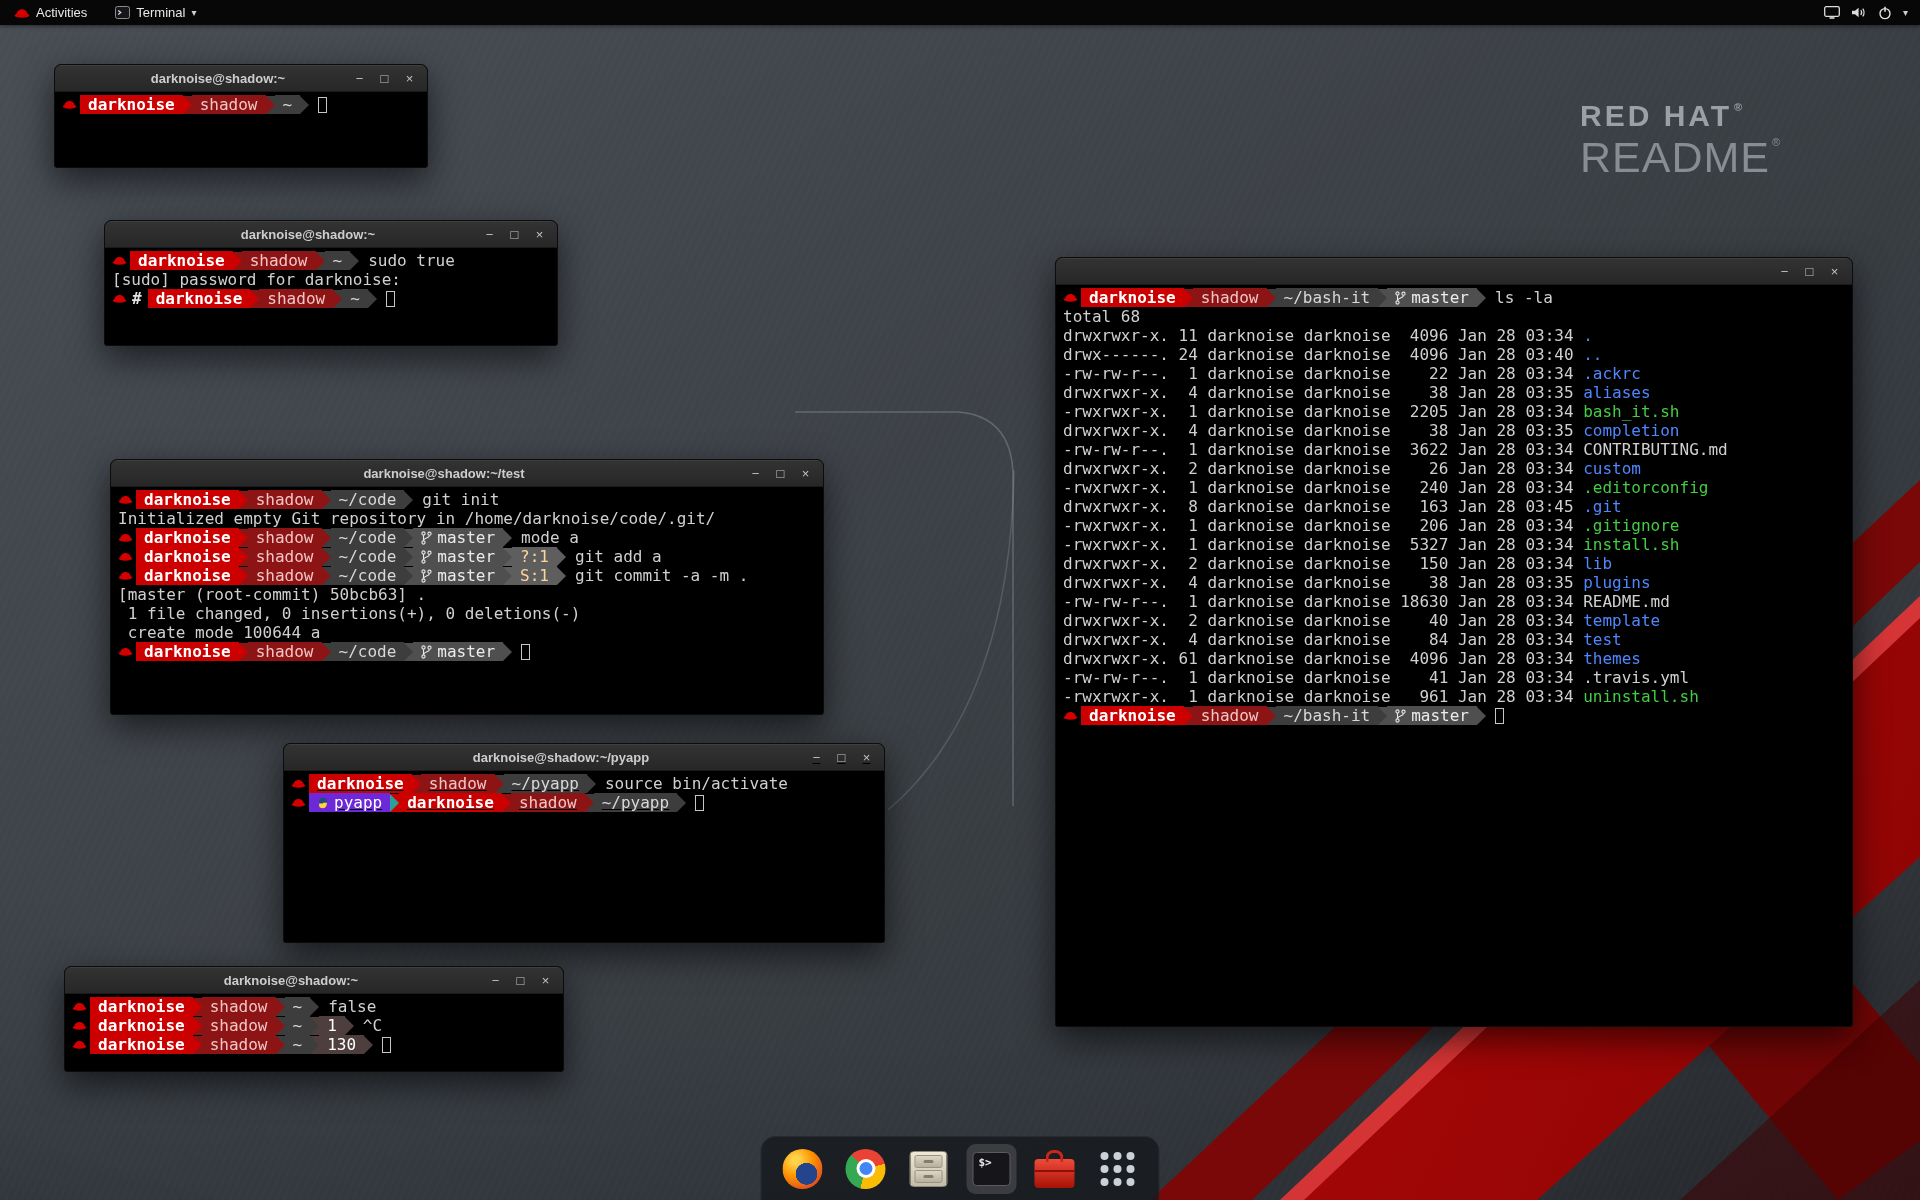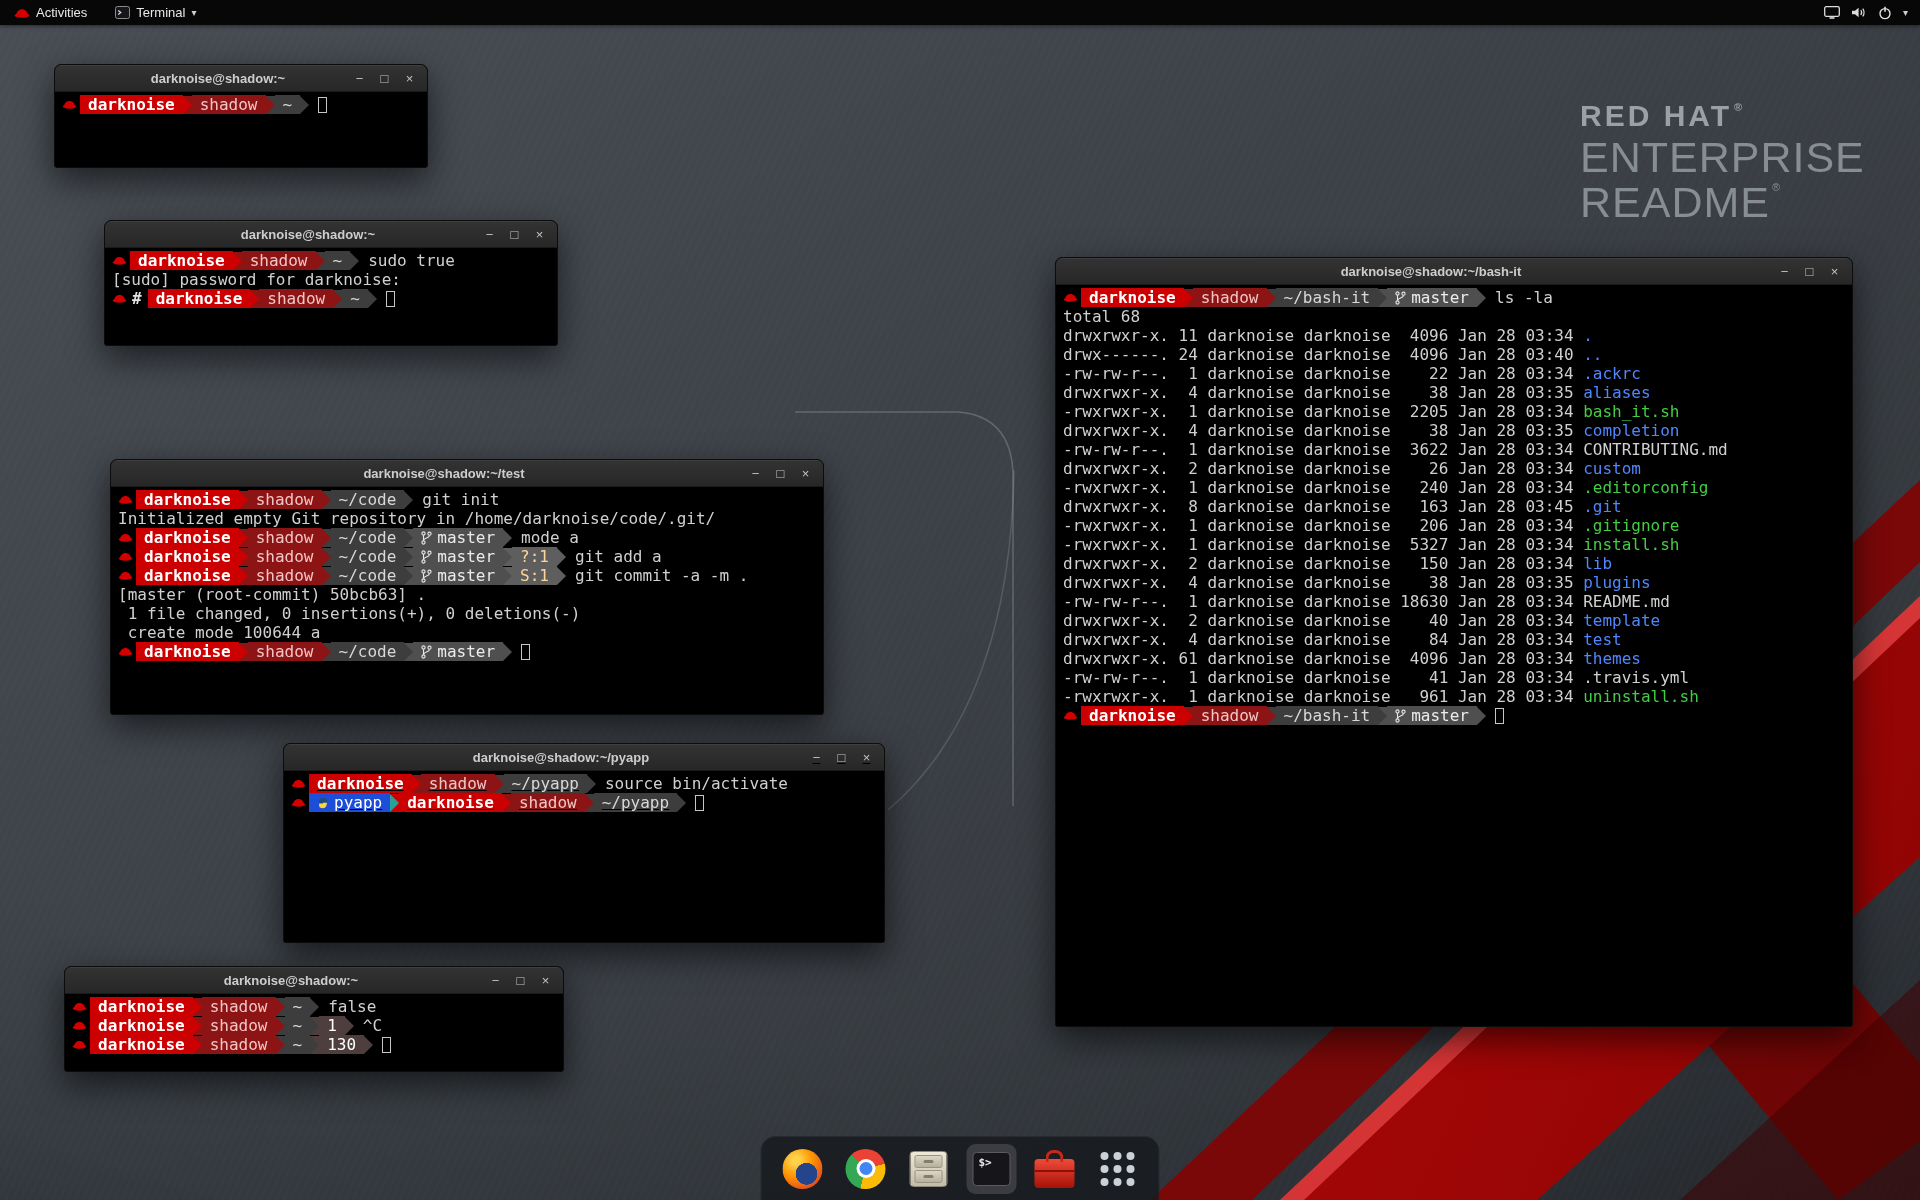--- a/index.html
+++ b/index.html
@@ -95,21 +95,20 @@
     <div class="band band-bright"></div>
     <div class="band band-corner"></div>
   </div>
   <svg class="circuit" width="1920" height="1200">
     <path d="M795 412 H958 q52 4 55 60 V806" stroke="rgba(195,200,210,0.28)" stroke-width="1.5" fill="none"></path>
     <path d="M888 810 Q1010 706 1014 470" stroke="rgba(195,200,210,0.2)" stroke-width="1.5" fill="none"></path>
   </svg>
 
   <div class="brand">
     <div class="brand-redhat"><span>RED HAT</span><sup>®</sup></div>
-    <div class="brand-line">ENTERPRISE</div>
     <div class="brand-line"><span>README</span><sup>®</sup></div>
   </div>
 
   <div id="windows">
       <div class="term-window" style="left: 54px; top: 64px; width: 374px; height: 104px; z-index: 5;">
         <div class="titlebar">
           <div class="title">darknoise@shadow:~</div>
           <div class="controls">
             <div class="wbtn">−</div>
             <div class="wbtn">□</div>
@@ -192,21 +191,21 @@
             <div class="wbtn">□</div>
             <div class="wbtn">×</div>
           </div>
         </div>
         <div class="term-body"><div class="tline"><span class="hat"><svg width="15" height="13" viewBox="0 0 15 13">
                 <path d="M2.2 8.2c0-3 2.4-5.2 5.3-5.2s5.3 2.2 5.3 5.2z" fill="#d40000"></path>
                 <ellipse cx="7.5" cy="8.6" rx="6.8" ry="2.1" fill="#d40000"></ellipse>
               </svg></span><span class="seg" style="background: rgb(204, 0, 0); color: rgb(255, 255, 255); font-weight: bold;">darknoise</span><span class="sep" style="border-left-color: rgb(204, 0, 0); background: rgb(140, 20, 20);"></span><span class="seg" style="background: rgb(140, 20, 20); color: rgb(242, 198, 198);">shadow</span><span class="sep" style="border-left-color: rgb(140, 20, 20); background: rgb(61, 61, 61);"></span><span class="seg" style="background: rgb(61, 61, 61); color: rgb(216, 216, 216);">~/pyapp</span><span class="sep" style="border-left-color: rgb(61, 61, 61); background: transparent;"></span><span class="cmd">source bin/activate</span></div><div class="tline"><span class="hat"><svg width="15" height="13" viewBox="0 0 15 13">
                 <path d="M2.2 8.2c0-3 2.4-5.2 5.3-5.2s5.3 2.2 5.3 5.2z" fill="#d40000"></path>
                 <ellipse cx="7.5" cy="8.6" rx="6.8" ry="2.1" fill="#d40000"></ellipse>
-              </svg></span><span class="seg" style="background: #1d4ed8; color: rgb(255, 255, 255);"><span class="seg-icon"><svg width="12" height="12" viewBox="0 0 12 12">
+              </svg></span><span class="seg" style="background: #6d28d9; color: rgb(255, 255, 255);"><span class="seg-icon"><svg width="12" height="12" viewBox="0 0 12 12">
                   <path d="M6 0.8c2.9 0 3.9 1 3.9 2.9v1.8H6v0.7H2.1c0-2.9 1-5.4 3.9-5.4z" fill="#1f4e79"></path>
                   <path d="M6 11.2c-2.9 0-3.9-1-3.9-2.9V6.5H6v-0.7h3.9c0 2.9-1 5.4-3.9 5.4z" fill="#ffd43b"></path>
                 </svg></span>pyapp</span><span class="sep" style="border-left-color: rgb(42, 161, 152); background: rgb(204, 0, 0);"></span><span class="seg" style="background: rgb(204, 0, 0); color: rgb(255, 255, 255); font-weight: bold;">darknoise</span><span class="sep" style="border-left-color: rgb(204, 0, 0); background: rgb(140, 20, 20);"></span><span class="seg" style="background: rgb(140, 20, 20); color: rgb(242, 198, 198);">shadow</span><span class="sep" style="border-left-color: rgb(140, 20, 20); background: rgb(61, 61, 61);"></span><span class="seg" style="background: rgb(61, 61, 61); color: rgb(216, 216, 216);">~/pyapp</span><span class="sep" style="border-left-color: rgb(61, 61, 61); background: transparent;"></span><span class="cursor"></span></div></div>
       </div>
       <div class="term-window" style="left: 64px; top: 966px; width: 500px; height: 106px; z-index: 9;">
         <div class="titlebar">
           <div class="title">darknoise@shadow:~</div>
           <div class="controls">
             <div class="wbtn">−</div>
             <div class="wbtn">□</div>
@@ -219,21 +218,20 @@
               </svg></span><span class="seg" style="background: rgb(204, 0, 0); color: rgb(255, 255, 255); font-weight: bold;">darknoise</span><span class="sep" style="border-left-color: rgb(204, 0, 0); background: rgb(140, 20, 20);"></span><span class="seg" style="background: rgb(140, 20, 20); color: rgb(242, 198, 198);">shadow</span><span class="sep" style="border-left-color: rgb(140, 20, 20); background: rgb(61, 61, 61);"></span><span class="seg" style="background: rgb(61, 61, 61); color: rgb(216, 216, 216);">~</span><span class="sep" style="border-left-color: rgb(61, 61, 61); background: transparent;"></span><span class="cmd">false</span></div><div class="tline"><span class="hat"><svg width="15" height="13" viewBox="0 0 15 13">
                 <path d="M2.2 8.2c0-3 2.4-5.2 5.3-5.2s5.3 2.2 5.3 5.2z" fill="#d40000"></path>
                 <ellipse cx="7.5" cy="8.6" rx="6.8" ry="2.1" fill="#d40000"></ellipse>
               </svg></span><span class="seg" style="background: rgb(204, 0, 0); color: rgb(255, 255, 255); font-weight: bold;">darknoise</span><span class="sep" style="border-left-color: rgb(204, 0, 0); background: rgb(140, 20, 20);"></span><span class="seg" style="background: rgb(140, 20, 20); color: rgb(242, 198, 198);">shadow</span><span class="sep" style="border-left-color: rgb(140, 20, 20); background: rgb(61, 61, 61);"></span><span class="seg" style="background: rgb(61, 61, 61); color: rgb(216, 216, 216);">~</span><span class="sep" style="border-left-color: rgb(61, 61, 61); background: rgb(78, 62, 62);"></span><span class="seg" style="background: rgb(78, 62, 62); color: rgb(255, 255, 255);">1</span><span class="sep" style="border-left-color: rgb(78, 62, 62); background: transparent;"></span><span class="cmd">^C</span></div><div class="tline"><span class="hat"><svg width="15" height="13" viewBox="0 0 15 13">
                 <path d="M2.2 8.2c0-3 2.4-5.2 5.3-5.2s5.3 2.2 5.3 5.2z" fill="#d40000"></path>
                 <ellipse cx="7.5" cy="8.6" rx="6.8" ry="2.1" fill="#d40000"></ellipse>
               </svg></span><span class="seg" style="background: rgb(204, 0, 0); color: rgb(255, 255, 255); font-weight: bold;">darknoise</span><span class="sep" style="border-left-color: rgb(204, 0, 0); background: rgb(140, 20, 20);"></span><span class="seg" style="background: rgb(140, 20, 20); color: rgb(242, 198, 198);">shadow</span><span class="sep" style="border-left-color: rgb(140, 20, 20); background: rgb(61, 61, 61);"></span><span class="seg" style="background: rgb(61, 61, 61); color: rgb(216, 216, 216);">~</span><span class="sep" style="border-left-color: rgb(61, 61, 61); background: rgb(78, 62, 62);"></span><span class="seg" style="background: rgb(78, 62, 62); color: rgb(255, 255, 255);">130</span><span class="sep" style="border-left-color: rgb(78, 62, 62); background: transparent;"></span><span class="cursor"></span></div></div>
       </div>
       <div class="term-window" style="left: 1055px; top: 257px; width: 798px; height: 770px; z-index: 10;">
         <div class="titlebar">
-          <div class="title">darknoise@shadow:~/bash-it</div>
           <div class="controls">
             <div class="wbtn">−</div>
             <div class="wbtn">□</div>
             <div class="wbtn">×</div>
           </div>
         </div>
         <div class="term-body"><div class="tline"><span class="hat"><svg width="15" height="13" viewBox="0 0 15 13">
                 <path d="M2.2 8.2c0-3 2.4-5.2 5.3-5.2s5.3 2.2 5.3 5.2z" fill="#d40000"></path>
                 <ellipse cx="7.5" cy="8.6" rx="6.8" ry="2.1" fill="#d40000"></ellipse>
               </svg></span><span class="seg" style="background: rgb(204, 0, 0); color: rgb(255, 255, 255); font-weight: bold;">darknoise</span><span class="sep" style="border-left-color: rgb(204, 0, 0); background: rgb(140, 20, 20);"></span><span class="seg" style="background: rgb(140, 20, 20); color: rgb(242, 198, 198);">shadow</span><span class="sep" style="border-left-color: rgb(140, 20, 20); background: rgb(61, 61, 61);"></span><span class="seg" style="background: rgb(61, 61, 61); color: rgb(216, 216, 216);">~/bash-it</span><span class="sep" style="border-left-color: rgb(61, 61, 61); background: rgb(79, 79, 79);"></span><span class="seg" style="background: rgb(79, 79, 79); color: rgb(235, 235, 235);"><span class="seg-icon"><svg width="11" height="14" viewBox="0 0 11 14">

